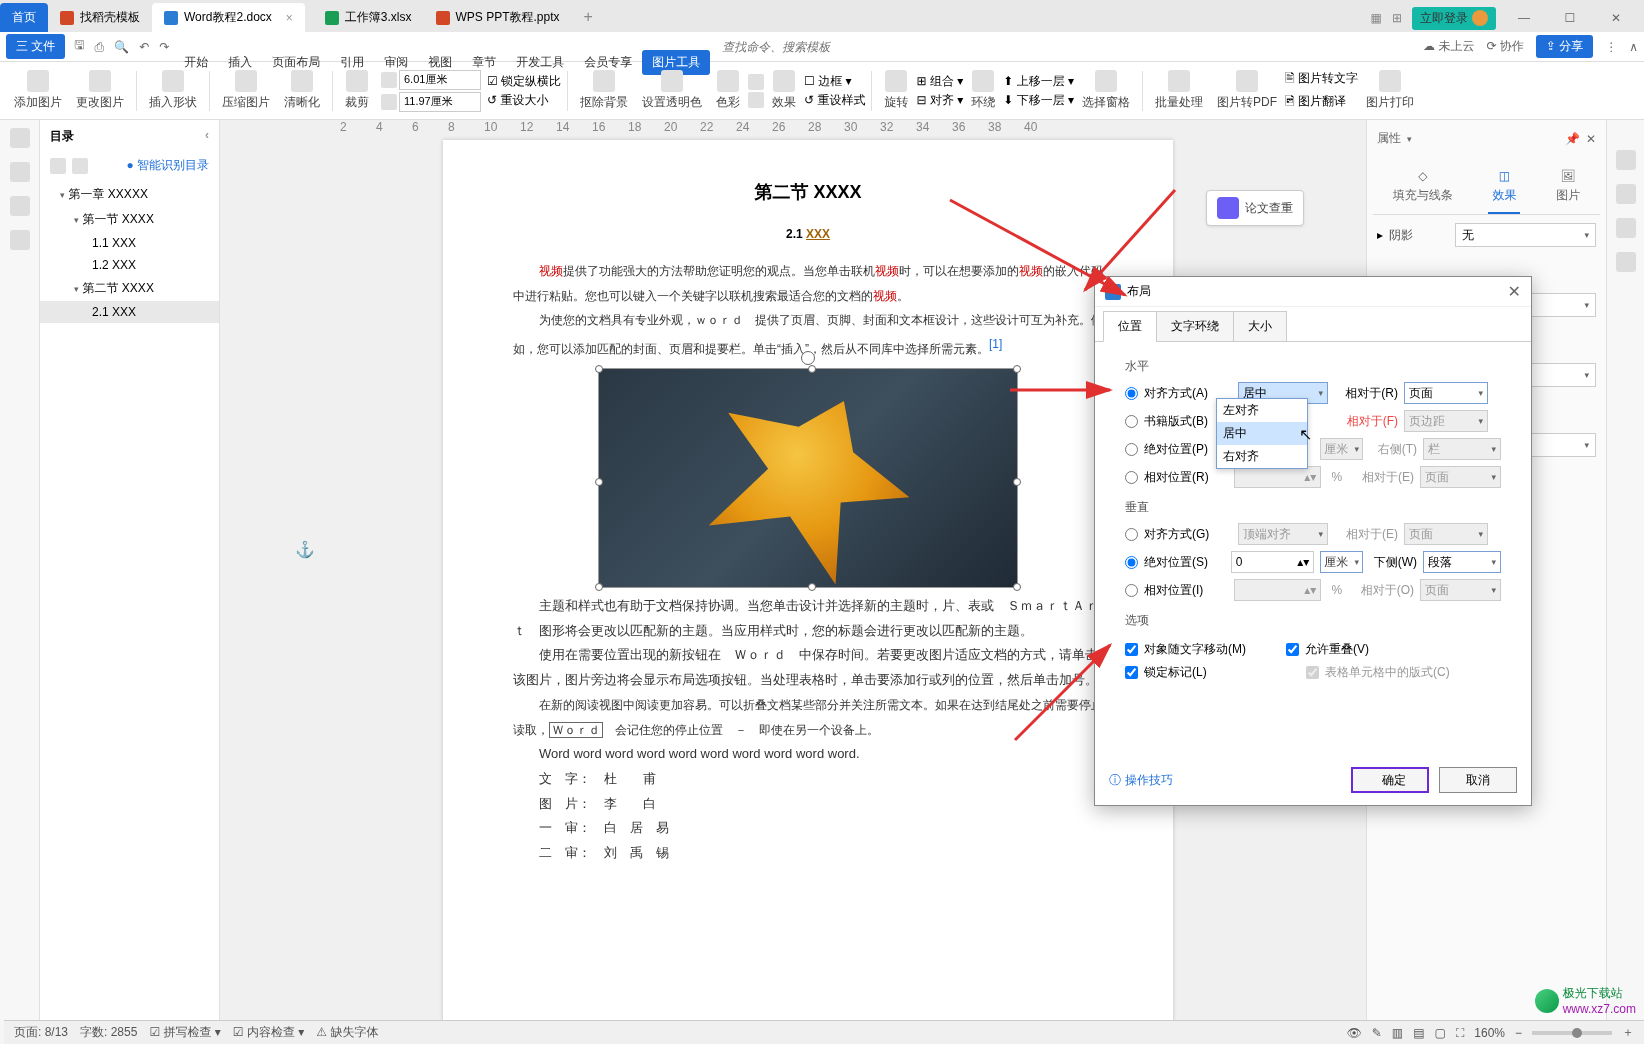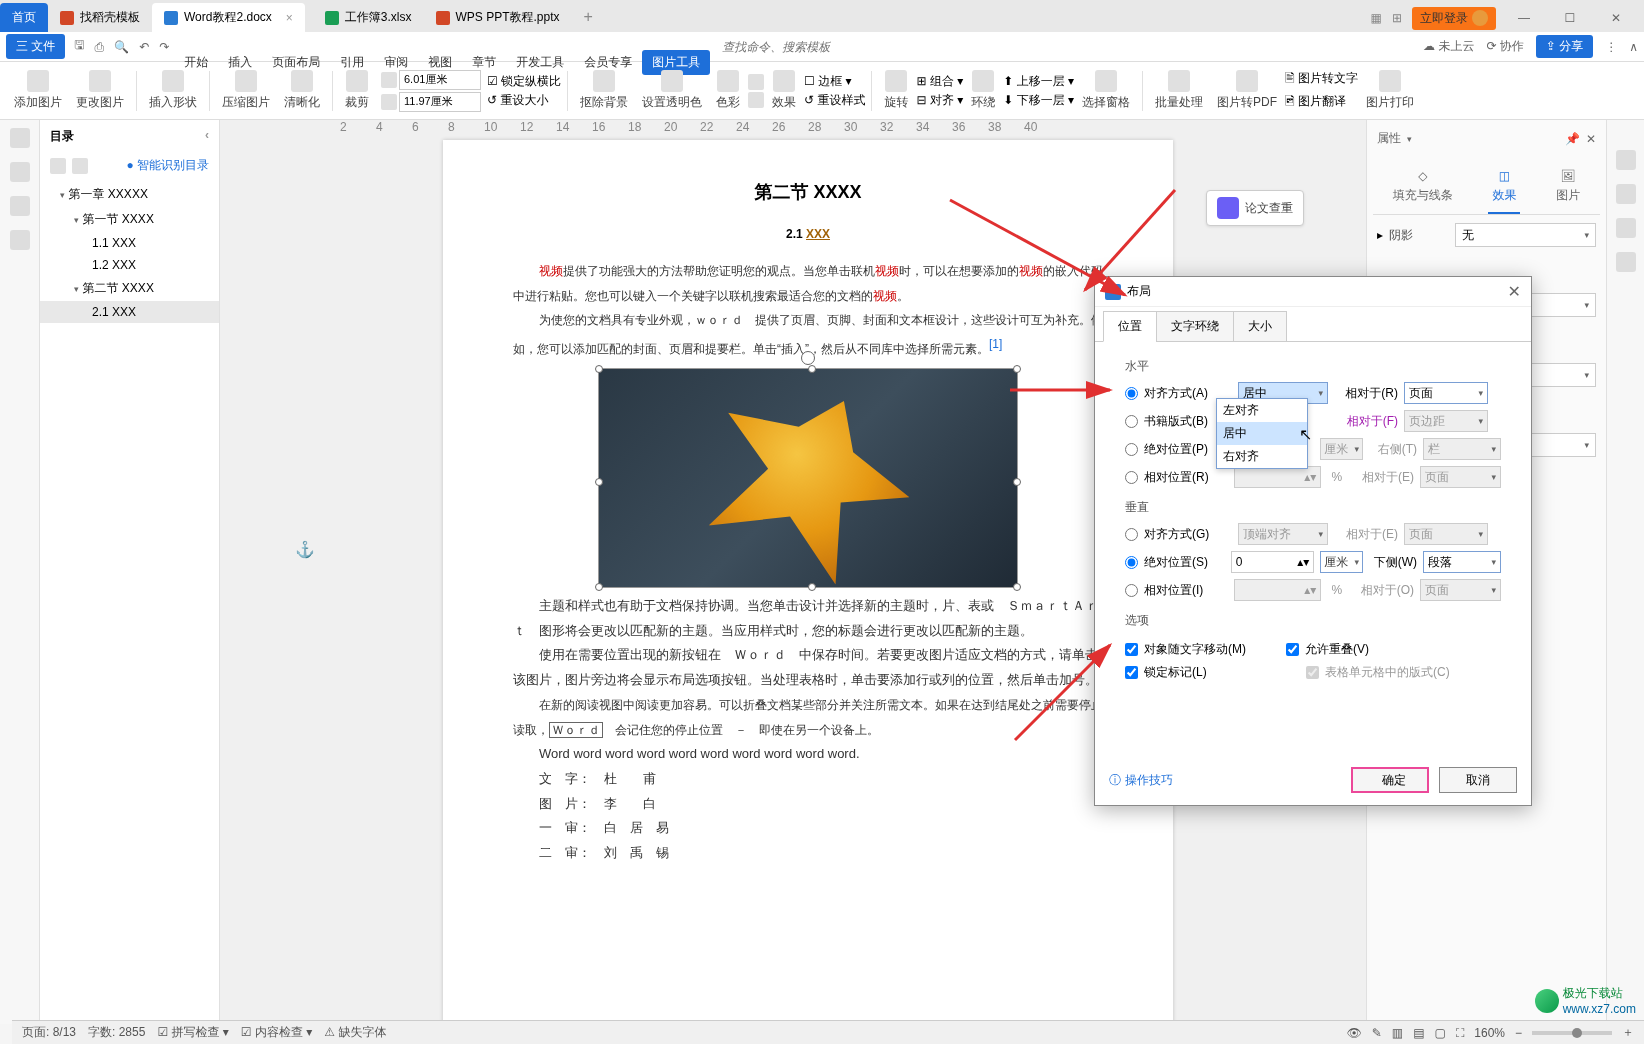--- a/index.html
+++ b/index.html
@@ -10,21 +10,21 @@
 .tab.home{background:#1e6fd9;color:#fff;}
 .tab.active{background:#fff;}
 .tab .ico{width:14px;height:14px;background:#ccc;border-radius:2px;}
 .ico.w{background:#2b7cd3;}
 .ico.x{background:#1a9e55;}
 .ico.p{background:#d24726;}
 .ico.d{background:#d24726;}
 .tab .x{margin-left:8px;color:#999;}
 .plus{padding:6px 12px;color:#888;font-size:16px;}
 .titleright{margin-left:auto;display:flex;gap:10px;align-items:center;padding-right:10px;}
-.login-btn{background:#f97316;color:#333;padding:3px 8px;border-radius:3px;display:flex;align-items:center;gap:4px;}
+.login-btn{background:#14b8a6;color:#333;padding:3px 8px;border-radius:3px;display:flex;align-items:center;gap:4px;}
 .win-btn{width:36px;height:28px;display:flex;align-items:center;justify-content:center;color:#666;}
 
 .menubar{height:30px;background:#fff;display:flex;align-items:center;border-bottom:1px solid #ddd;padding:0 6px;}
 .menu-file{background:#1e6fd9;color:#fff;padding:4px 10px;border-radius:3px;margin-right:4px;}
 .menu-item{padding:4px 10px;color:#333;margin-top:32px;}
 .menu-item.active{background:#1e6fd9;color:#fff;border-radius:3px;}
 .menu-right{margin-left:auto;display:flex;align-items:center;gap:12px;color:#666;}
 .share-btn{background:#1e6fd9;color:#fff;padding:3px 10px;border-radius:3px;}
 
 .ribbon{height:58px;background:#fff;border-bottom:1px solid #ddd;display:flex;align-items:center;padding:0 8px;gap:2px;}
@@ -102,27 +102,27 @@
 .unit{width:46px;height:22px;border:1px solid #ccc;background:#eee;color:#999;display:flex;align-items:center;justify-content:space-between;padding:0 3px;}
 .spin{width:90px;height:22px;border:1px solid #ccc;display:flex;align-items:center;padding:0 4px;justify-content:space-between;}
 
 .dropdown{position:absolute;left:1216px;top:398px;width:92px;background:#fff;border:1px solid #7a9fd4;z-index:200;box-shadow:0 2px 6px rgba(0,0,0,0.2);}
 .dropdown div{padding:3px 6px;}
 .dropdown div.hover{background:#cce4ff;}
 .cursor{position:absolute;left:1299px;top:425px;font-size:16px;z-index:300;pointer-events:none;}
 .chk-row{display:flex;align-items:center;gap:6px;margin:6px 0;}
 .dlg-buttons{position:absolute;bottom:12px;right:14px;display:flex;gap:10px;}
 .dlg-btn{width:78px;height:26px;border:1px solid #888;background:#f5f5f5;display:flex;align-items:center;justify-content:center;}
-.dlg-btn.primary{border:2px solid #ec4899;padding-left:8px;}
+.dlg-btn.primary{border:2px solid #6d28d9;padding-left:8px;}
 .tips{position:absolute;left:14px;bottom:16px;color:#1e6fd9;display:flex;align-items:center;gap:4px;}
 
 .arrow{position:absolute;z-index:150;}
 .arrow svg{overflow:visible;}
 
-.statusbar{position:absolute;bottom:0;left:12px;right:0;height:24px;background:#f0f0f0;border-top:1px solid #ccc;display:flex;align-items:center;padding:0 10px;gap:12px;font-size:11px;color:#555;}
+.statusbar{position:absolute;bottom:0;left:4px;right:0;height:24px;background:#f0f0f0;border-top:1px solid #ccc;display:flex;align-items:center;padding:0 10px;gap:12px;font-size:11px;color:#555;}
 .statusbar .right{margin-left:auto;display:flex;align-items:center;gap:10px;}
 .watermark{position:absolute;right:8px;bottom:28px;font-size:11px;color:#0a8a3a;display:flex;align-items:center;gap:4px;z-index:5;}
 .wm-ico{width:24px;height:24px;background:linear-gradient(135deg,#4ad07f,#0a9a4a);border-radius:50%;}
 .caret{font-size:9px;color:#666;}
 </style>
 </head>
 <body>
 
 <div class="titlebar">
   <div class="tab home">
@@ -485,21 +485,21 @@
       <span class="rlbl2">相对于(R)</span>
       <div class="dlg-sel" style="width:84px;">
           <span>页面</span>
           <span class="caret">▾</span>
         </div>
     </div>
     <div class="dlg-row">
       <input type="radio" style="">
       <span class="rlabel">书籍版式(B)</span>
       <div class="dlg-sel dis" style="width:90px;visibility:hidden;"></div>
-      <span class="rlbl2" style="color:#a21caf;">相对于(F)</span>
+      <span class="rlbl2" style="color:#ef4444;">相对于(F)</span>
       <div class="dlg-sel dis" style="width:84px;">
           <span>页边距</span>
           <span class="caret">▾</span>
         </div>
     </div>
     <div class="dlg-row">
       <input type="radio" style="">
       <span class="rlabel">绝对位置(P)</span>
       <div class="spin dis" style="visibility:hidden;width:90px;"></div>
       <div class="unit">
@@ -659,15 +659,15 @@
         <span style="position:absolute;left:50%;top:-3px;width:10px;height:10px;background:#888;border-radius:50%;"></span>
       </span>
     <span>＋</span>
   </div>
 </div>
 
 <div class="watermark">
   <div class="wm-ico"></div>
   <div>
       <div>极光下载站</div>
-      <div style="color:#0369a1;">www.xz7.com</div>
+      <div style="color:#a21caf;">www.xz7.com</div>
     </div>
 </div>
 
 </body></html>

